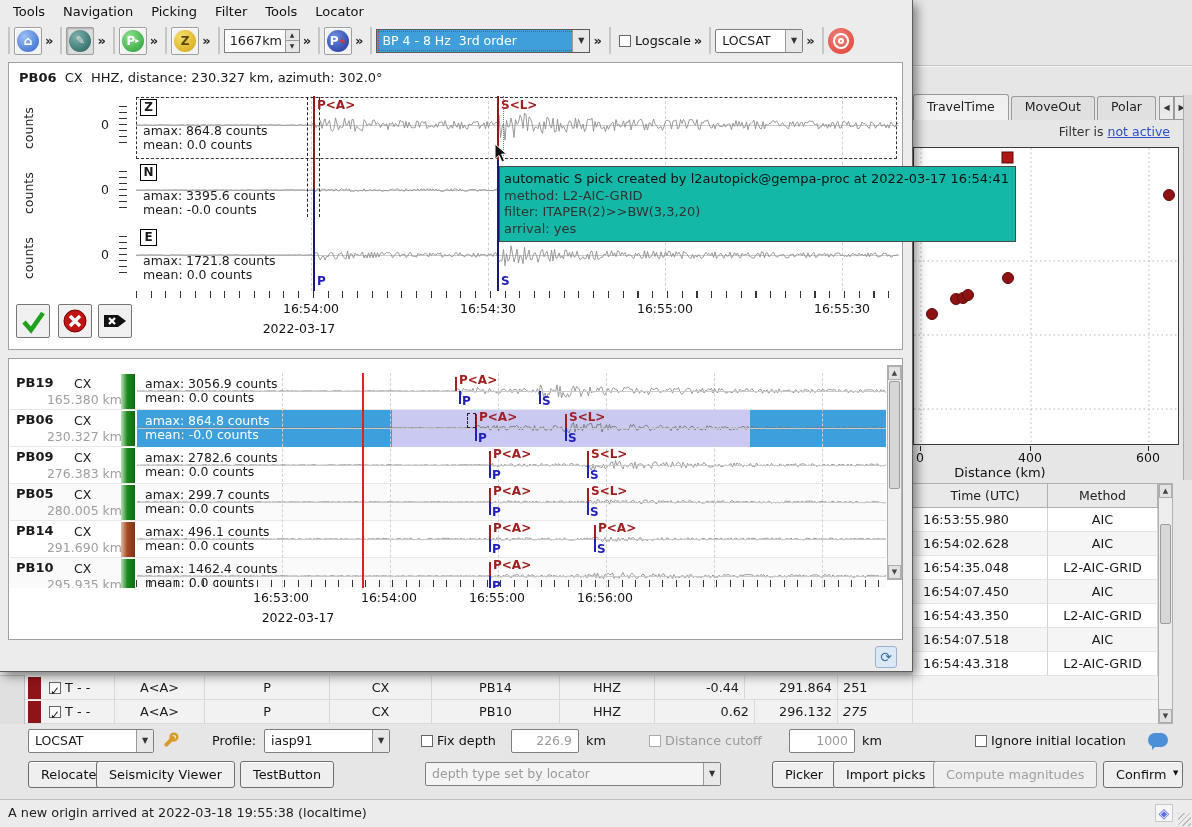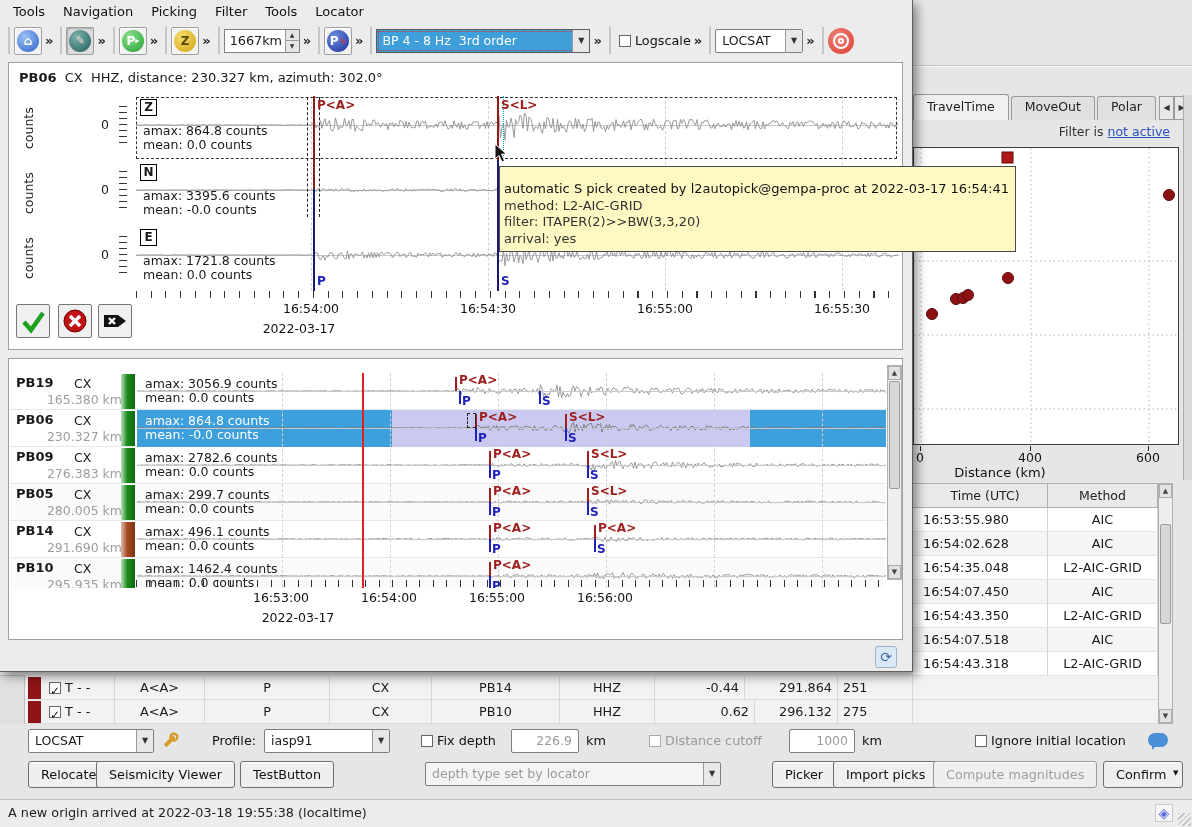--- a/index.html
+++ b/index.html
@@ -119,21 +119,21 @@
   .s-mean { position:absolute; left:8px; top:17px; font-size:12.5px; z-index:3; }
   .rp-line { position:absolute; top:4px; height:14px; width:2px; background:#a02020; z-index:2; }
   .bp-line { position:absolute; top:18px; height:13px; width:2px; background:#2020bb; z-index:2; }
   .rp-lab { position:absolute; top:0px; font-size:12px; font-weight:bold; color:#a02020; z-index:3; white-space:nowrap; }
   .bp-lab { position:absolute; top:21px; font-size:12px; font-weight:bold; color:#2020bb; z-index:3; }
   .origin-line { position:absolute; left:352px; top:0; width:2px; height:215px; background:#e22020; z-index:4; }
   .lvgrid { position:absolute; top:0; height:215px; width:0; border-left:1px dashed #d2d2d2; }
   .drag-dash { position:absolute; left:330px; top:3px; width:9px; height:15px; border:1px dashed #222; z-index:3; }
   #refresh-ico { position:absolute; left:875px; top:646px; width:22px; height:22px; background:#dbe9f7; border:1px solid #9ab2cc; border-radius:3px; color:#3a6ea5; font-size:14px; text-align:center; line-height:20px; }
   #status-ico { position:absolute; left:1155px; top:804px; width:18px; height:18px; color:#5b6ee1; font-size:14px; text-align:center; line-height:17px; border:1px solid #c9c9c9; background:#f6f6f6; }
-  #tooltip { position:absolute; left:499px; top:166px; z-index:50; background:#fef9c3; border:1px solid #4a4a4a; padding:14px 6px 4px 4px; font-size:13px; line-height:16.5px; color:#111; white-space:nowrap; }
+  #tooltip { position:absolute; left:499px; top:166px; z-index:50; background:#14b8a6; border:1px solid #4a4a4a; padding:4px 6px 4px 4px; font-size:13px; line-height:16.5px; color:#111; white-space:nowrap; }
   #cursor { position:absolute; left:494px; top:143px; z-index:60; }
   svg.wave { position:absolute; inset:0; z-index:1; }
 </style>
 </head>
 <body>
 
 <div id="root">
 
   <div id="main-win">
     <div class="mw-groove" style="left:913px; top:65px; width:279px;"></div>
@@ -241,21 +241,21 @@
         <div class="arr-row" style="top: 700px;">
           <div class="redcell" style="left: 3px;"></div>
           <div class="arr-cell" style="left: 19px; width: 71px; border-right: 1px solid rgb(216, 216, 216);"><span class="cb checked"></span> T - -</div>
           <div class="arr-cell" style="left: 90px; width: 90px; text-align: center;">A&lt;A&gt;</div>
           <div class="arr-cell" style="left: 180px; width: 125px; text-align: center;">P</div>
           <div class="arr-cell" style="left: 305px; width: 102px; text-align: center;">CX</div>
           <div class="arr-cell" style="left: 407px; width: 128px; text-align: center;">PB10</div>
           <div class="arr-cell" style="left: 535px; width: 95px; text-align: center;">HHZ</div>
           <div class="arr-cell" style="left: 640px; width: 90px; text-align: right;">0.62</div>
           <div class="arr-cell" style="left: 720px; width: 93px; text-align: right;">296.132</div>
-          <div class="arr-cell" style="left: 813px; width: 75px; text-align: left;">275</div>
+          <div class="arr-cell" style="left: 813px; width: 75px; text-align: left; font-style: italic;">275</div>
         </div>
       </div>
 
     <div id="locbar">
       <div class="qcombo" style="left:28px; top:2px; width:126px;"><span>LOCSAT</span><div class="da">▼</div></div>
       <svg class="abs" style="left:160px; top:4px;" width="20" height="20">
           <g transform="rotate(45 10 10)">
             <rect x="8" y="4" width="4" height="13" rx="1.5" fill="#d79b28"></rect>
             <circle cx="10" cy="4.5" r="3.4" fill="none" stroke="#d79b28" stroke-width="2.4"></circle>
           </g>

